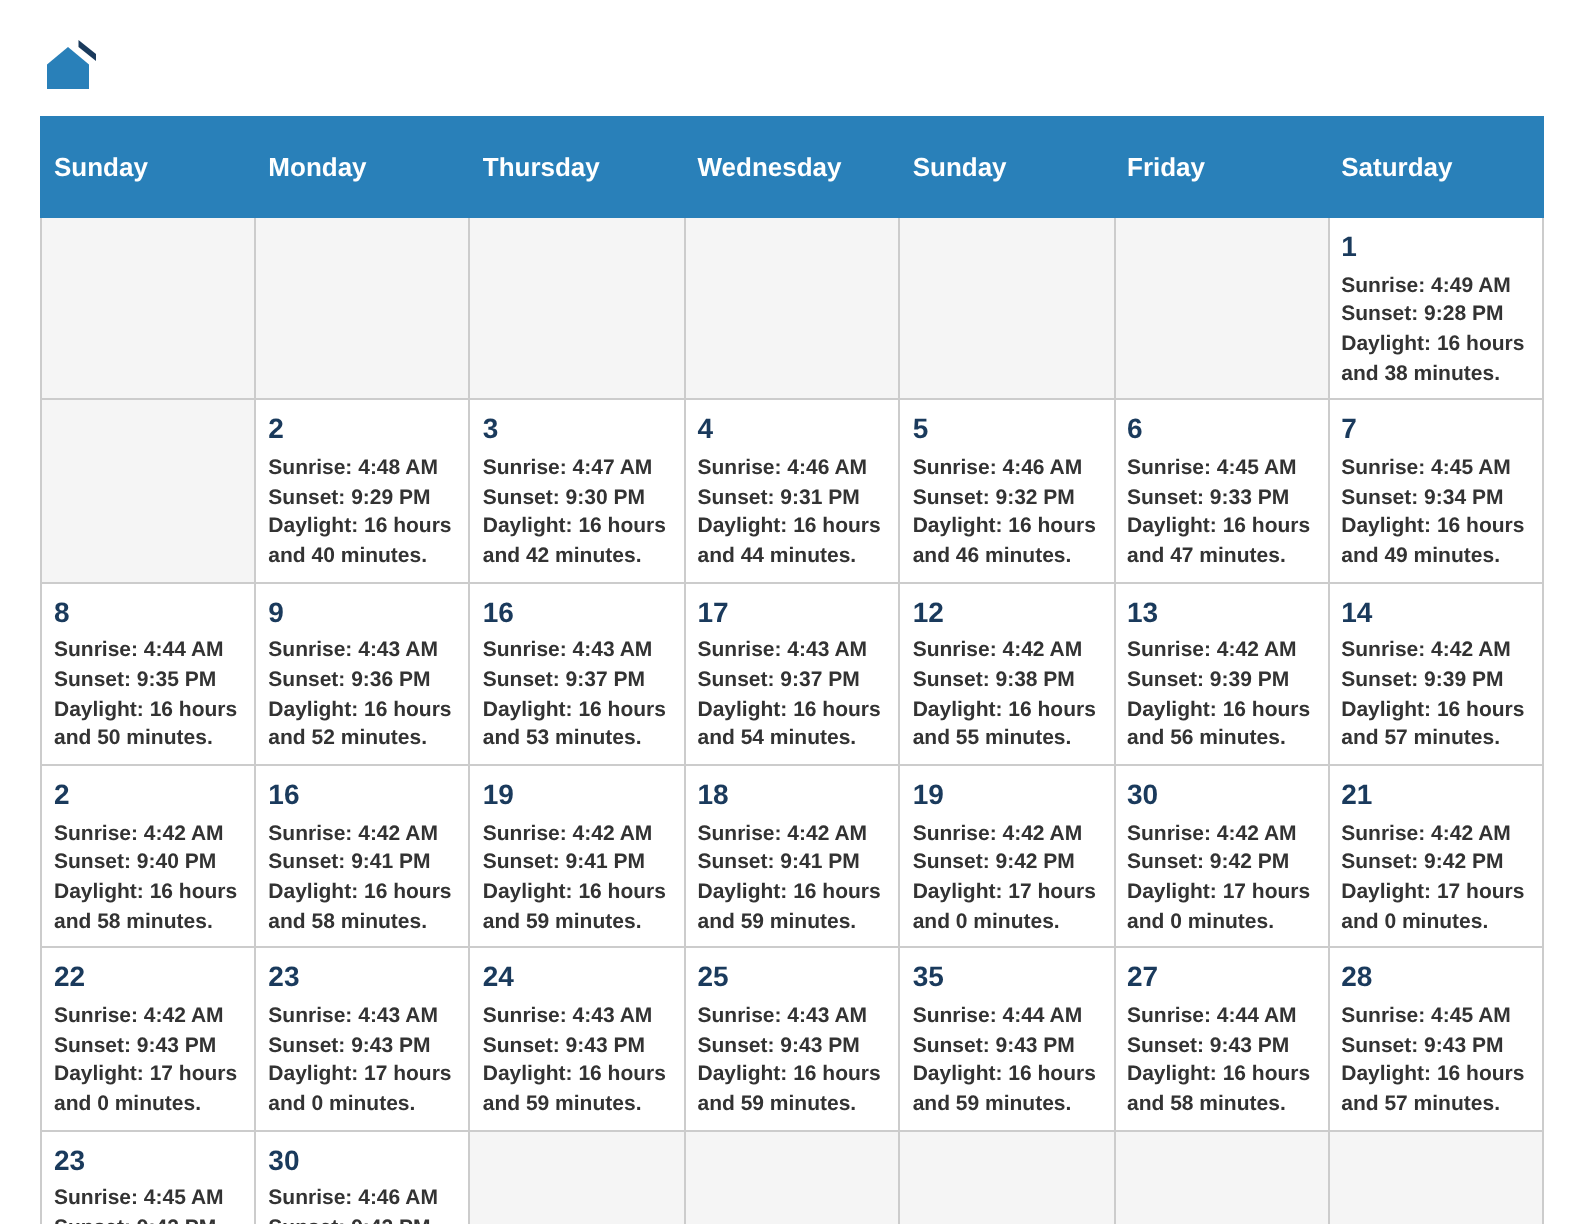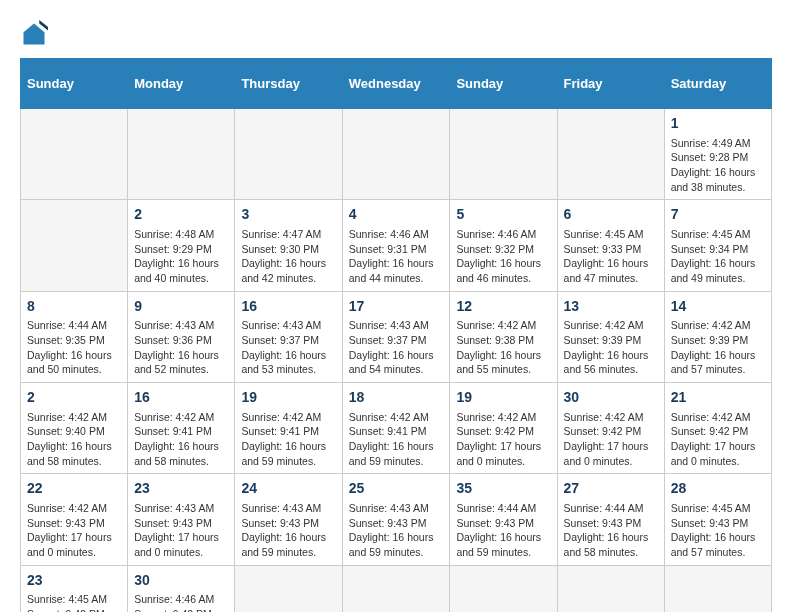--- a/index.html
+++ b/index.html
@@ -76,20 +76,21 @@
     .day-num {
       font-size: 14px;
       font-weight: bold;
       color: #1a3a5c;
       display: block;
       margin-bottom: 2px;
     }
     .day-info {
       font-size: 10.5px;
       color: #333;
+      font-weight: bold;
     }
     tr.week-row td {
       height: 88px;
     }
   </style>
 </head>
 <body>
 
 <div class="header">
   <div class="logo">

